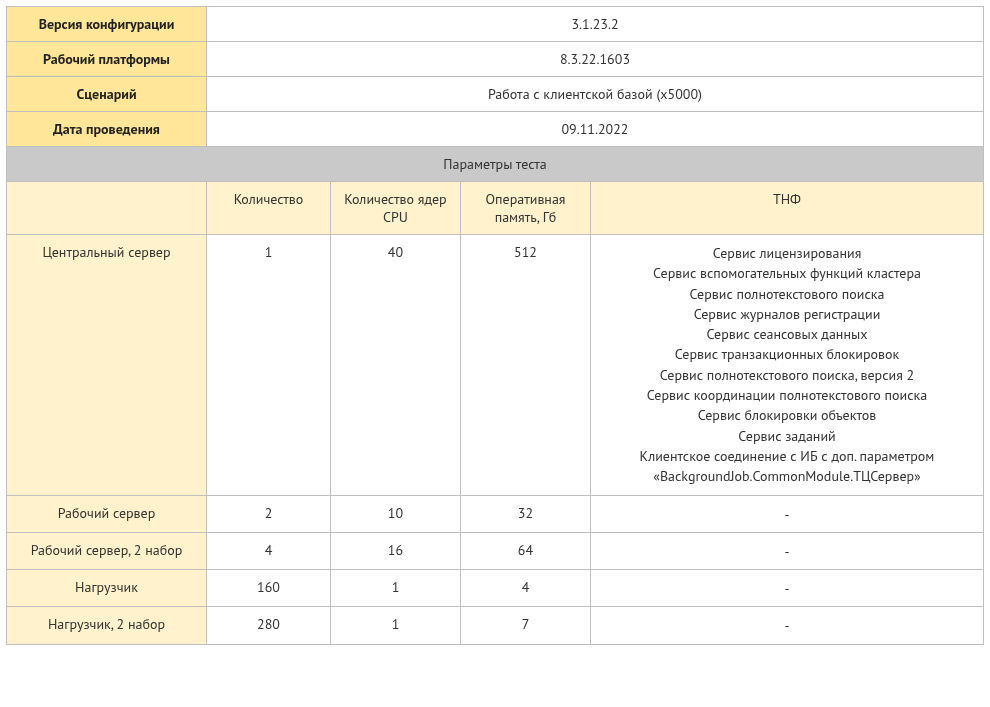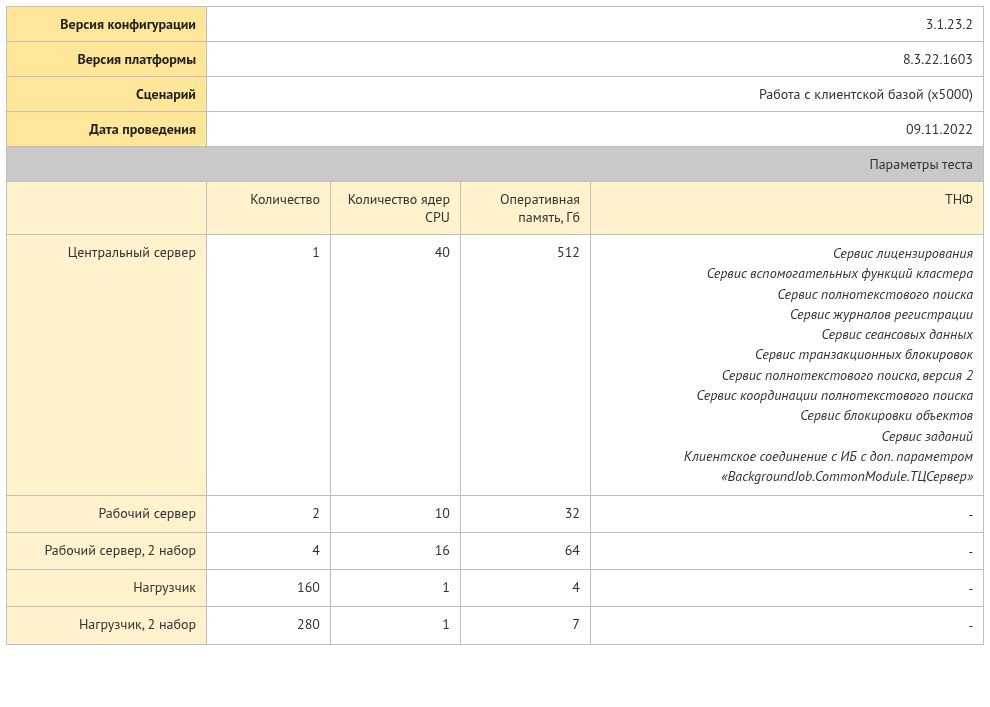--- a/index.html
+++ b/index.html
@@ -14,42 +14,41 @@
   }
   table {
     border-collapse: collapse;
     width: 100%;
     table-layout: fixed;
   }
   td, th {
     border: 1px solid #bfbfbf;
     padding: 8px 10px;
     vertical-align: top;
-    text-align: right;
+    text-align: center;
     font-weight: normal;
   }
   .lbl {
     background: #ffe699;
     font-weight: 700;
     color: #222;
   }
   .section-hdr {
     background: #c9c9c9;
     color: #333;
     font-weight: 400;
   }
   .col-hdr {
     background: #fff2cc;
     font-weight: 400;
     color: #333;
     margin-left: 20px;
   }
   .tnf div {
     line-height: 1.45;
-    font-style: italic;
   }
   col.c1 { width: 200px; }
   col.c2 { width: 124px; }
   col.c3 { width: 130px; }
   col.c4 { width: 130px; }
   col.c5 { width: auto; }
 </style>
 </head>
 <body>
 
@@ -60,21 +59,21 @@
       <col class="c3">
       <col class="c4">
       <col class="c5">
   </colgroup>
   <tbody id="tbody">
     <tr>
       <td class="lbl">Версия конфигурации</td>
       <td colspan="4">3.1.23.2</td>
     </tr>
     <tr>
-      <td class="lbl">Версия платформы</td>
+      <td class="lbl">Рабочий платформы</td>
       <td colspan="4">8.3.22.1603</td>
     </tr>
     <tr>
       <td class="lbl">Сценарий</td>
       <td colspan="4">Работа с клиентской базой (x5000)</td>
     </tr>
     <tr>
       <td class="lbl">Дата проведения</td>
       <td colspan="4">09.11.2022</td>
     </tr>

